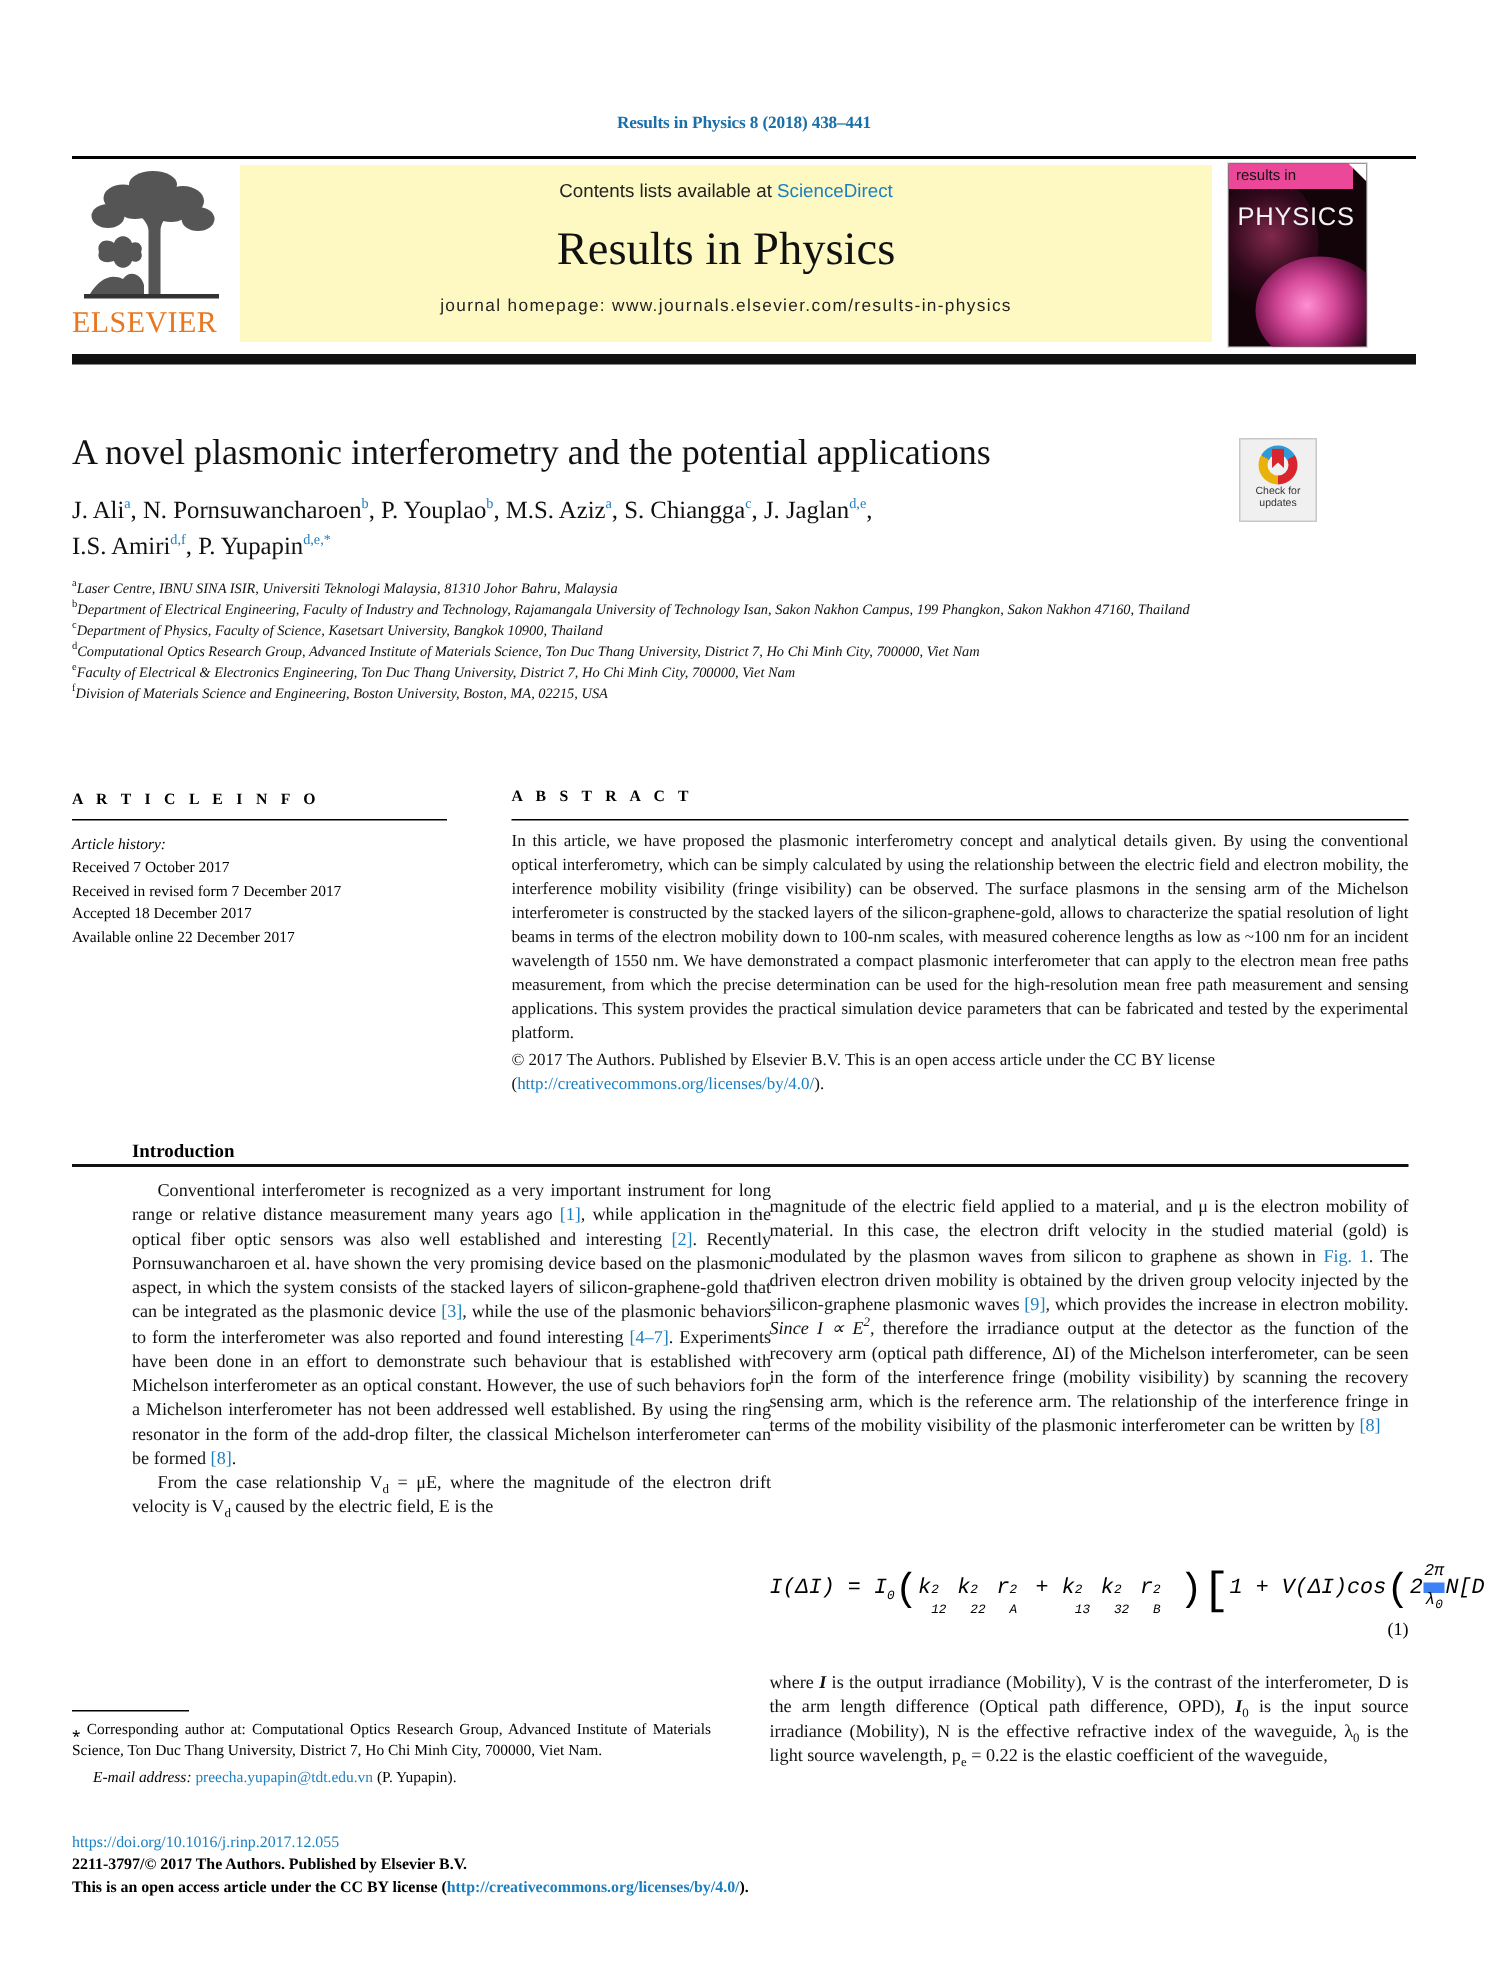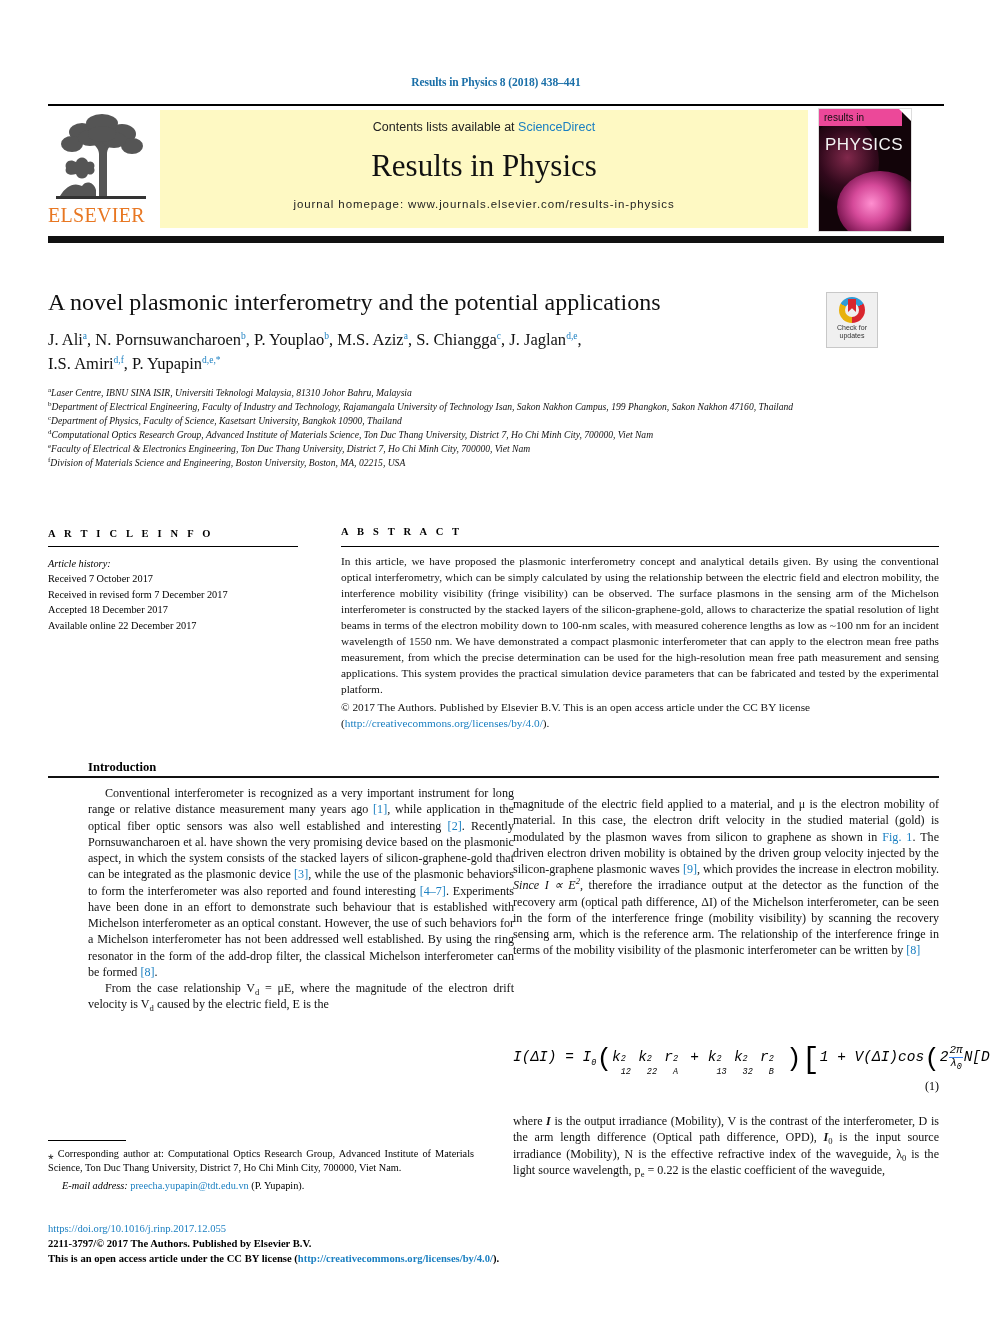--- a/index.html
+++ b/index.html
@@ -369,21 +369,21 @@
   }
   .frac {
     display: inline-block;
     vertical-align: middle;
     text-align: center;
     font-size: 11px;
     line-height: 1.05;
     margin: 0 1px;
   }
   .frac .num { display: block; }
-  .frac .den { display: block; border-top: 1px solid #3b82f6; }
+  .frac .den { display: block; border-top: 7px solid #3b82f6; }
   .bigp {
     font-size: 26px;
     font-style: normal;
     vertical-align: -5px;
   }
   .bigb {
     font-size: 30px;
     font-style: normal;
     vertical-align: -7px;
   }

